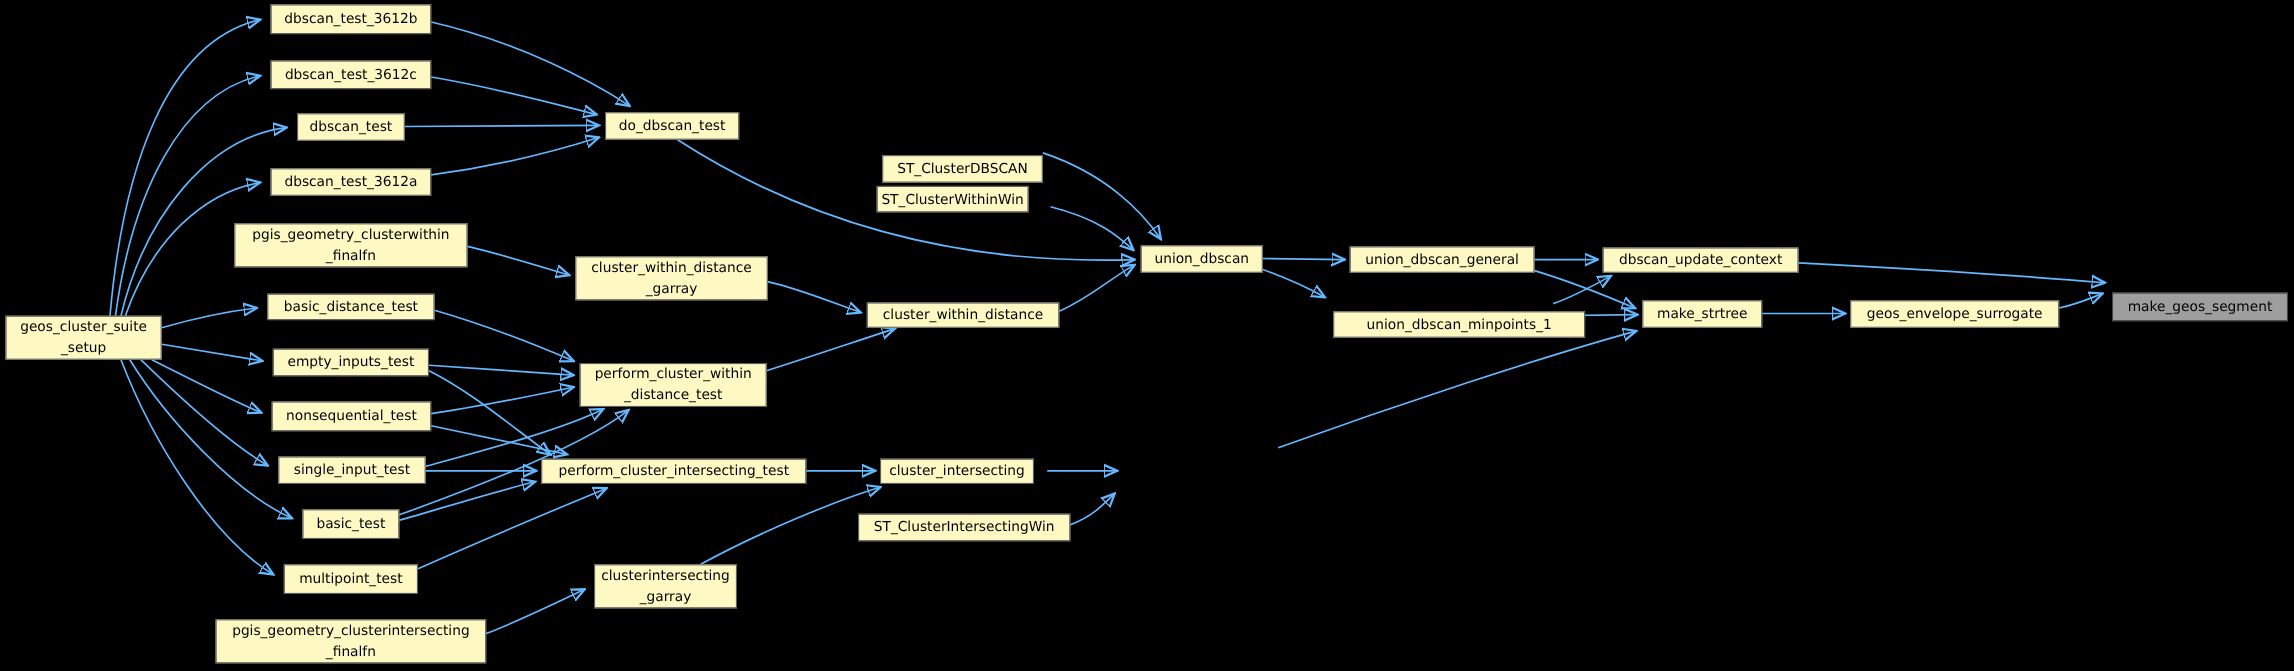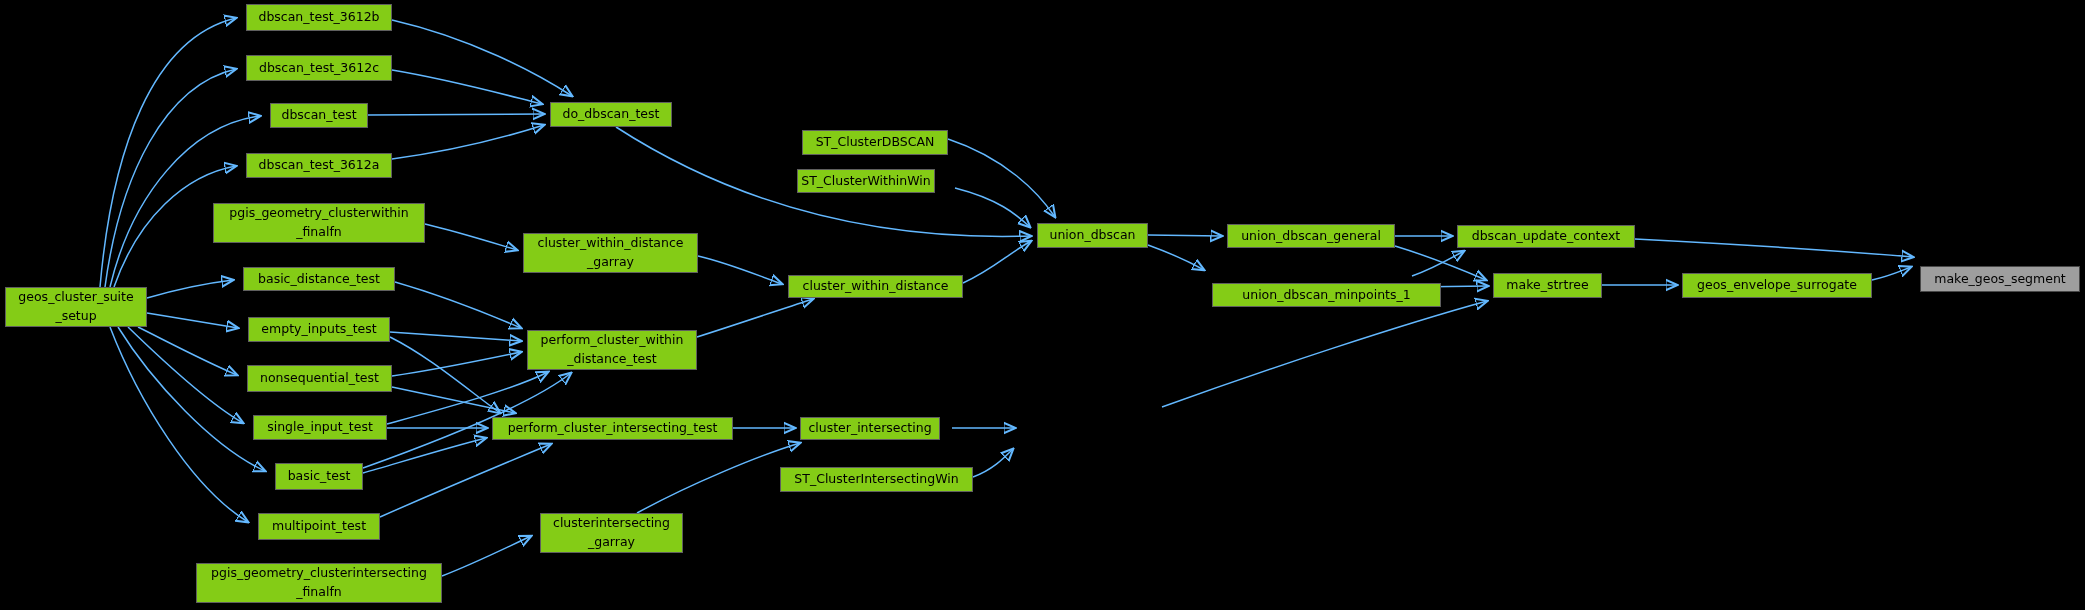--- a/index.html
+++ b/index.html
@@ -8,21 +8,21 @@
     width:2085px;height:610px;
     background:#000;
     font-family:"DejaVu Sans","Liberation Sans",sans-serif;
     overflow:hidden;
   }
   #edges{position:absolute;left:0;top:0;width:2085px;height:610px;z-index:1;}
   #edges path{fill:none;stroke:#63b8ff;stroke-width:1.5px;}
   .node{
     position:absolute;z-index:2;
     box-sizing:border-box;
-    background:#84cc16;
+    background:#fef9c3;
     border:1.4px solid #5f5f5f;
     color:#000;
     font-size:12.5px;line-height:1.5;
     display:flex;align-items:center;justify-content:center;
     text-align:center;white-space:pre-line;
     cursor:pointer;
   }
   .node.hl{background:#9e9e9e;border-color:#484848;cursor:default;margin-top:19px;}
 </style>
 </head>
@@ -105,28 +105,28 @@
   <div class="node" style="left:523px;top:233px;width:175px;height:40px">cluster_within_distance
 _garray</div>
   <div class="node" style="left:243px;top:267px;width:152px;height:24px">basic_distance_test</div>
   <div class="node" style="left:248px;top:317px;width:142px;height:25px">empty_inputs_test</div>
   <div class="node" style="left:247px;top:365px;width:145px;height:27px">nonsequential_test</div>
   <div class="node" style="left:253px;top:415px;width:134px;height:25px">single_input_test</div>
   <div class="node" style="left:275px;top:463px;width:88px;height:27px">basic_test</div>
   <div class="node" style="left:258px;top:513px;width:122px;height:27px">multipoint_test</div>
   <div class="node" style="left:196px;top:563px;width:246px;height:40px">pgis_geometry_clusterintersecting
 _finalfn</div>
-  <div class="node" style="left:540px;top:513px;width:143px;height:40px">clusterintersecting
+  <div class="node" style="left:540px;top:513px;width:130px;height:40px">clusterintersecting
 _garray</div>
   <div class="node" style="left:492px;top:417px;width:241px;height:23px">perform_cluster_intersecting_test</div>
   <div class="node" style="left:527px;top:330px;width:170px;height:40px">perform_cluster_within
 _distance_test</div>
   <div class="node" style="left:788px;top:275px;width:175px;height:23px">cluster_within_distance</div>
   <div class="node" style="left:800px;top:417px;width:140px;height:23px">cluster_intersecting</div>
-  <div class="node" style="left:802px;top:130px;width:146px;height:25px">ST_ClusterDBSCAN</div>
+  <div class="node" style="left:802px;top:141px;width:146px;height:25px">ST_ClusterDBSCAN</div>
   <div class="node" style="left:797px;top:169px;width:138px;height:24px">ST_ClusterWithinWin</div>
   <div class="node" style="left:780px;top:467px;width:193px;height:25px">ST_ClusterIntersectingWin</div>
   <div class="node" style="left:1037px;top:223px;width:111px;height:25px">union_dbscan</div>
   <div class="node" style="left:1227px;top:224px;width:168px;height:24px">union_dbscan_general</div>
   <div class="node" style="left:1212px;top:283px;width:229px;height:24px">union_dbscan_minpoints_1</div>
   <div class="node" style="left:1457px;top:225px;width:178px;height:23px">dbscan_update_context</div>
   <div class="node" style="left:1493px;top:273px;width:109px;height:25px">make_strtree</div>
   <div class="node" style="left:1682px;top:273px;width:190px;height:25px">geos_envelope_surrogate</div>
   <div class="node hl" style="left:1920px;top:247px;width:160px;height:26px">make_geos_segment</div>
 

